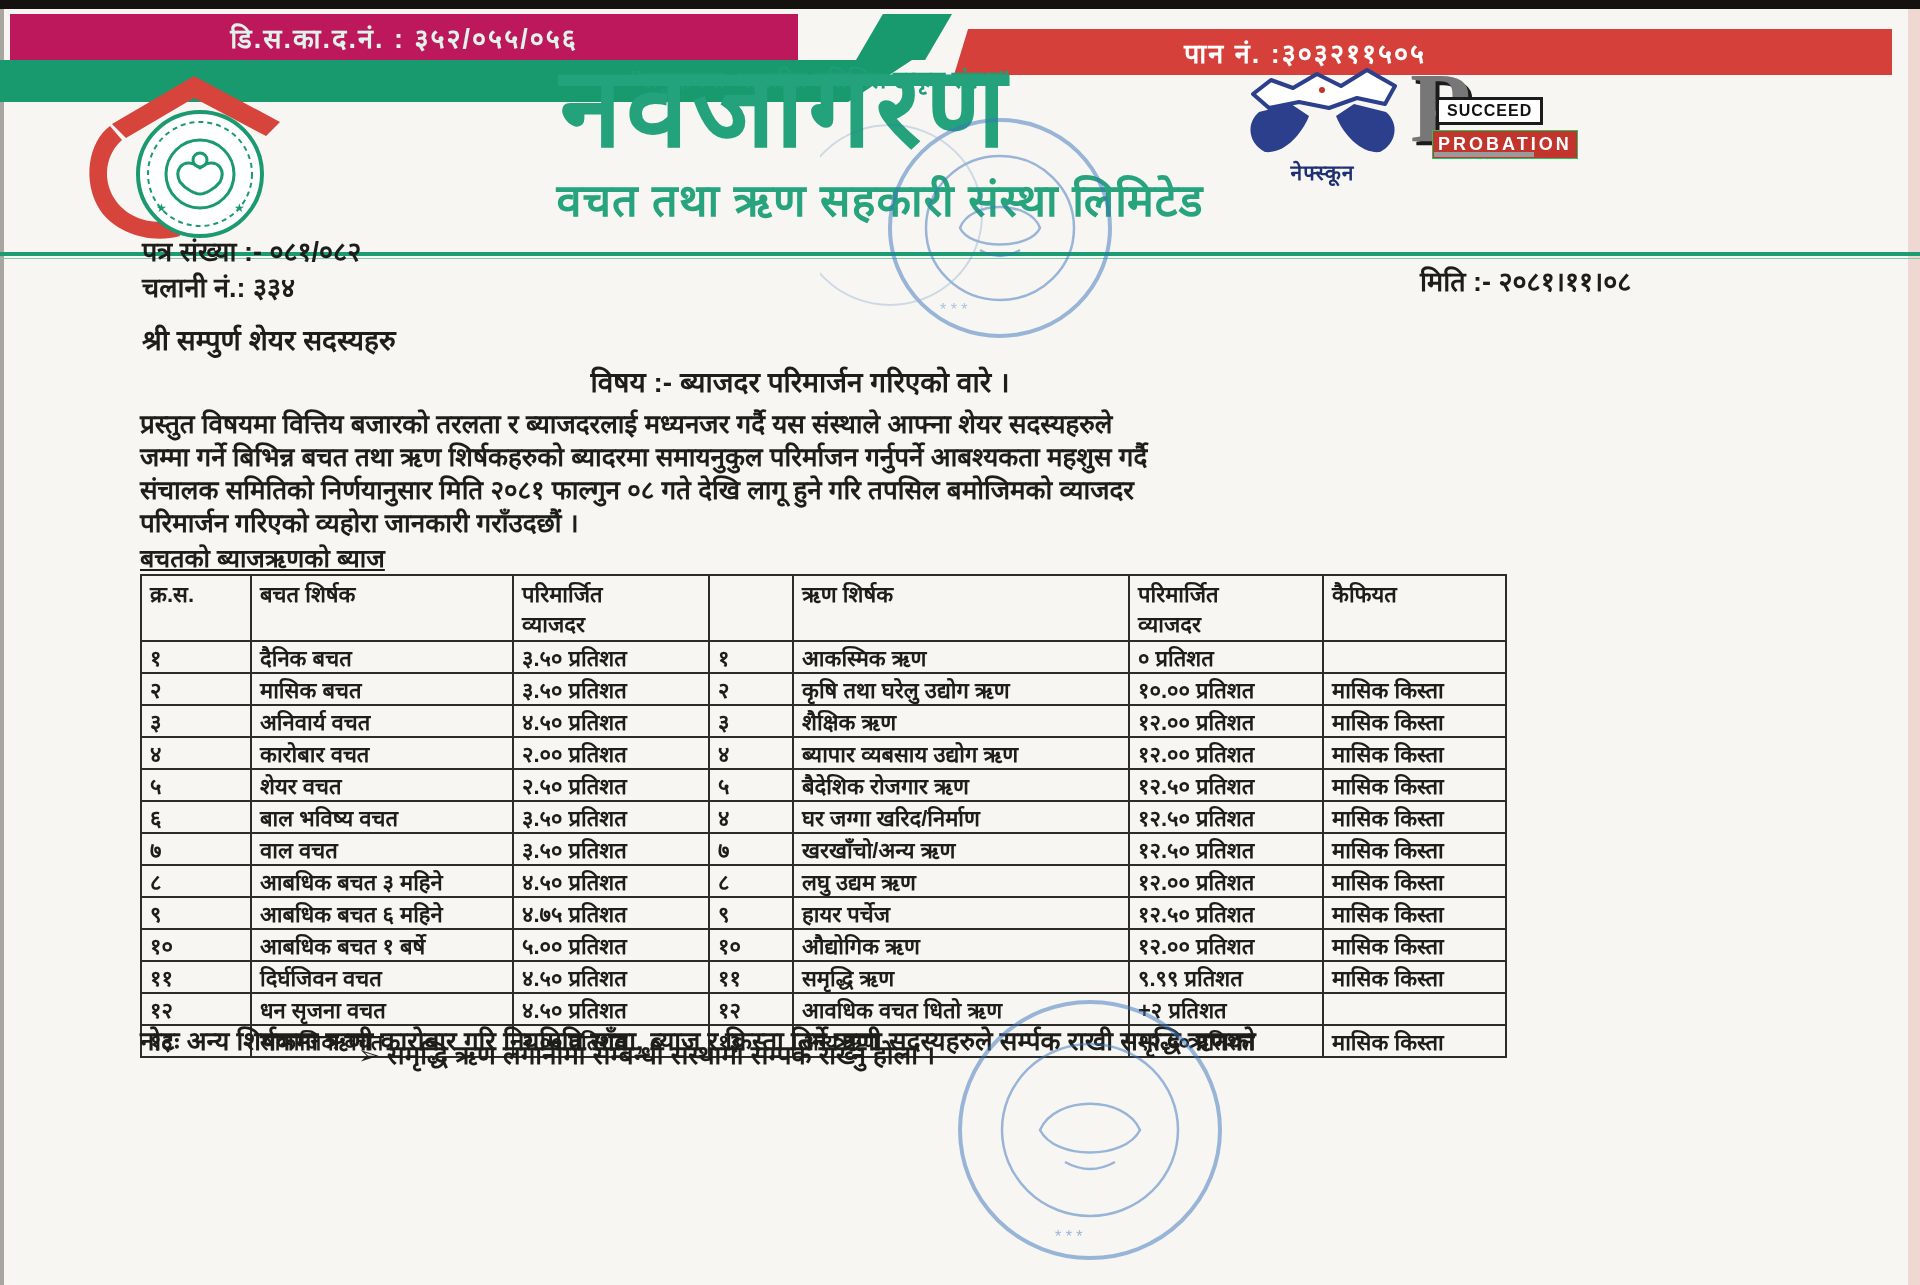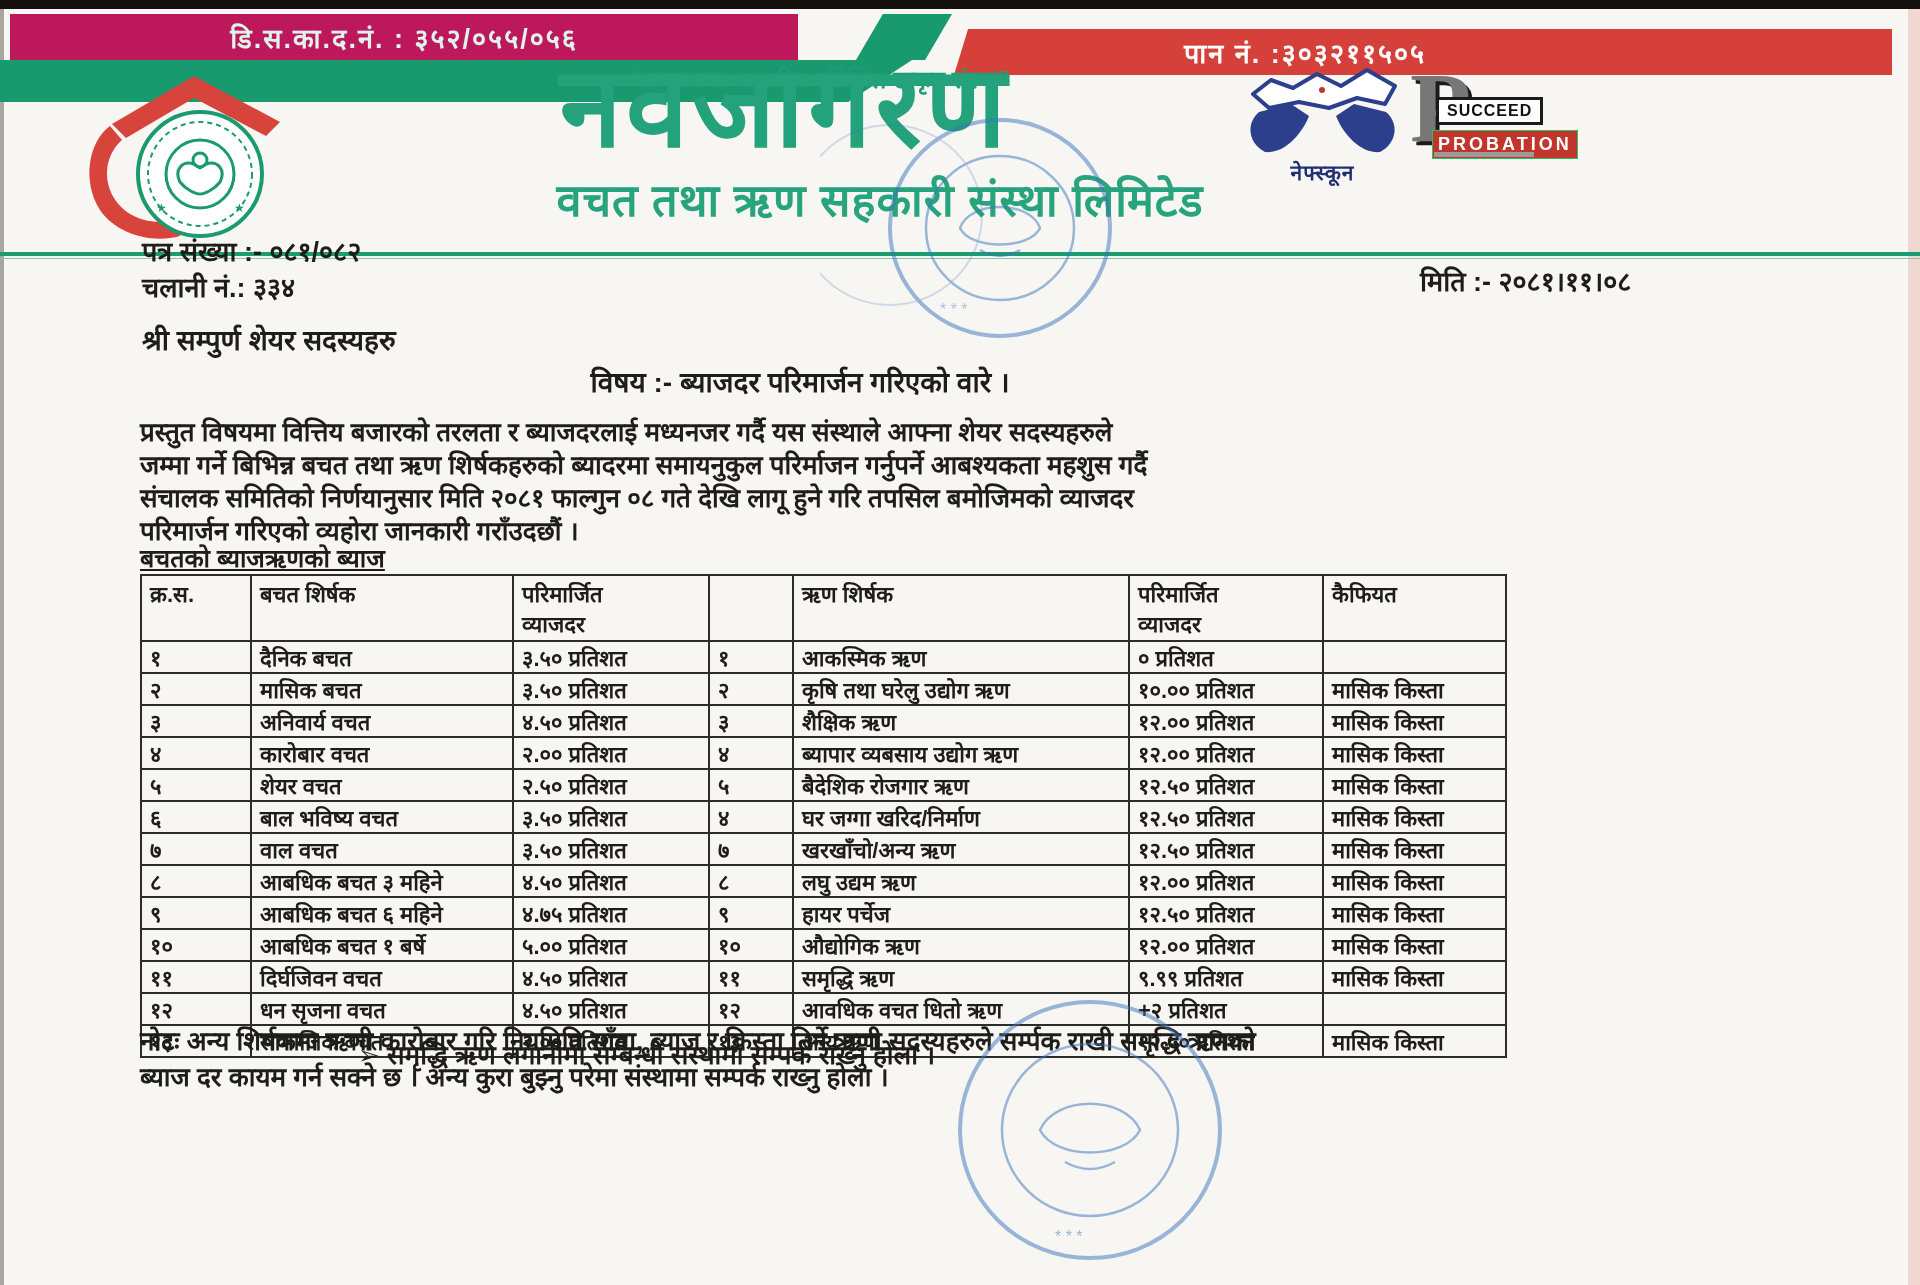--- a/index.html
+++ b/index.html
@@ -49,21 +49,21 @@
     font-size:18px;font-weight:900;letter-spacing:3px;padding:3px 5px;}
   .succeed-tag{position:absolute;left:26px;top:92px;width:100px;height:5px;background:#9a9a9a;}
 
   
   .meta-letter{position:absolute;left:142px;top:232px;font-size:27px;font-weight:bold;}
   .meta-chalani{position:absolute;left:142px;top:268px;font-size:27px;font-weight:bold;}
   .meta-date{position:absolute;left:1420px;top:262px;font-size:27px;font-weight:bold;}
   .salutation{position:absolute;left:142px;top:320px;font-size:28px;font-weight:bold;}
   .subject{position:absolute;left:0;top:362px;width:1600px;text-align:center;font-size:28px;font-weight:bold;}
 
-  .body-par{position:absolute;left:140px;top:408px;width:1672px;font-size:26px;font-weight:bold;line-height:33px;margin-top:8px;}
+  .body-par{position:absolute;left:140px;top:408px;width:1672px;font-size:26px;font-weight:bold;line-height:33px;}
   .body-par div{white-space:nowrap;}
   .table-heading{position:absolute;left:140px;top:540px;font-size:25px;font-weight:bold;text-decoration:underline;}
 
   
   table.rates{position:absolute;left:140px;top:574px;border-collapse:collapse;table-layout:fixed;
     font-size:22px;font-weight:bold;background:transparent;}
   table.rates th,table.rates td{border:2px solid #2c2c28;padding:0 8px;height:28px;overflow:hidden;white-space:nowrap;}
   table.rates th{font-weight:bold;text-align:left;vertical-align:top;padding-top:4px;white-space:pre-line;line-height:30px;}
   th.center{text-align:center;margin-left:26px;}
   col.c-sn{width:110px;} col.c-save{width:262px;} col.c-rate1{width:196px;}
@@ -285,21 +285,20 @@
           <td>मासिक किस्ता</td>
         </tr>
       </tbody>
   </table>
 
   <div class="bullet-line">
     <span>➢</span>
     <span>समृद्धि ऋण लगानीमा सम्बन्धी संस्थामा सम्पर्क राख्नु होला ।</span>
   </div>
   <div class="note-1">नोटः अन्य शिर्षकमा ऋणी कारोबार गरि नियमिति साँवा, ब्याज र किस्ता तिर्ने ऋणी सदस्यहरुले सर्म्पक राखी समृद्धि ऋणको</div>
-  <div class="note-2">ब्याज दर कायम गर्न सक्ने छ । अन्य कुरा बुझ्नु परेमा संस्थामा सम्पर्क राख्नु होला ।</div>
 
   <div class="stamp" style="left:820px;top:100px;width:360px;height:250px;opacity:.5;">
     <svg width="360" height="250" viewBox="0 0 360 250">
       <ellipse cx="180" cy="128" rx="110" ry="108" fill="none" stroke="#3b74bd" stroke-width="4"></ellipse>
       <ellipse cx="180" cy="128" rx="74" ry="72" fill="none" stroke="#3b74bd" stroke-width="2.5"></ellipse>
       <path d="M 140 128 C 150 100 210 100 220 128 C 210 150 150 150 140 128 Z" fill="none" stroke="#3b74bd" stroke-width="2.5"></path>
       <path d="M 160 150 q 20 12 40 0" fill="none" stroke="#3b74bd" stroke-width="2.5"></path>
       <ellipse cx="70" cy="115" rx="92" ry="90" fill="none" stroke="#3b74bd" stroke-width="2" opacity=".45"></ellipse>
       <text x="120" y="215" font-size="16" fill="#3b74bd" opacity=".8">* * *</text>
     </svg>

